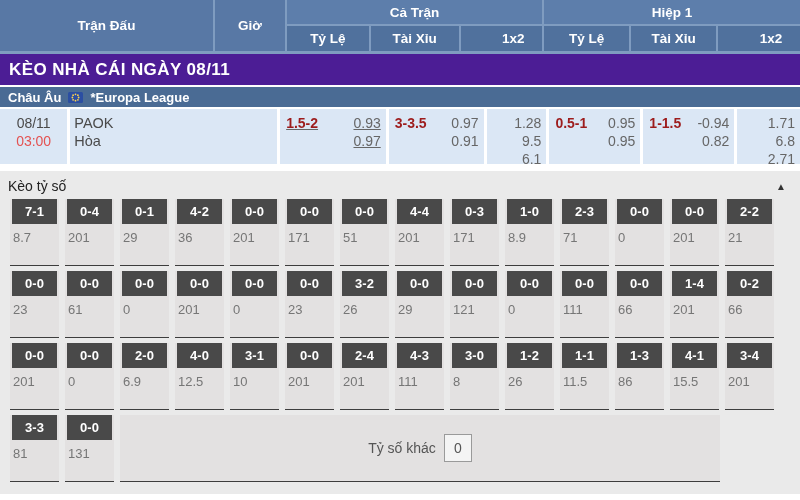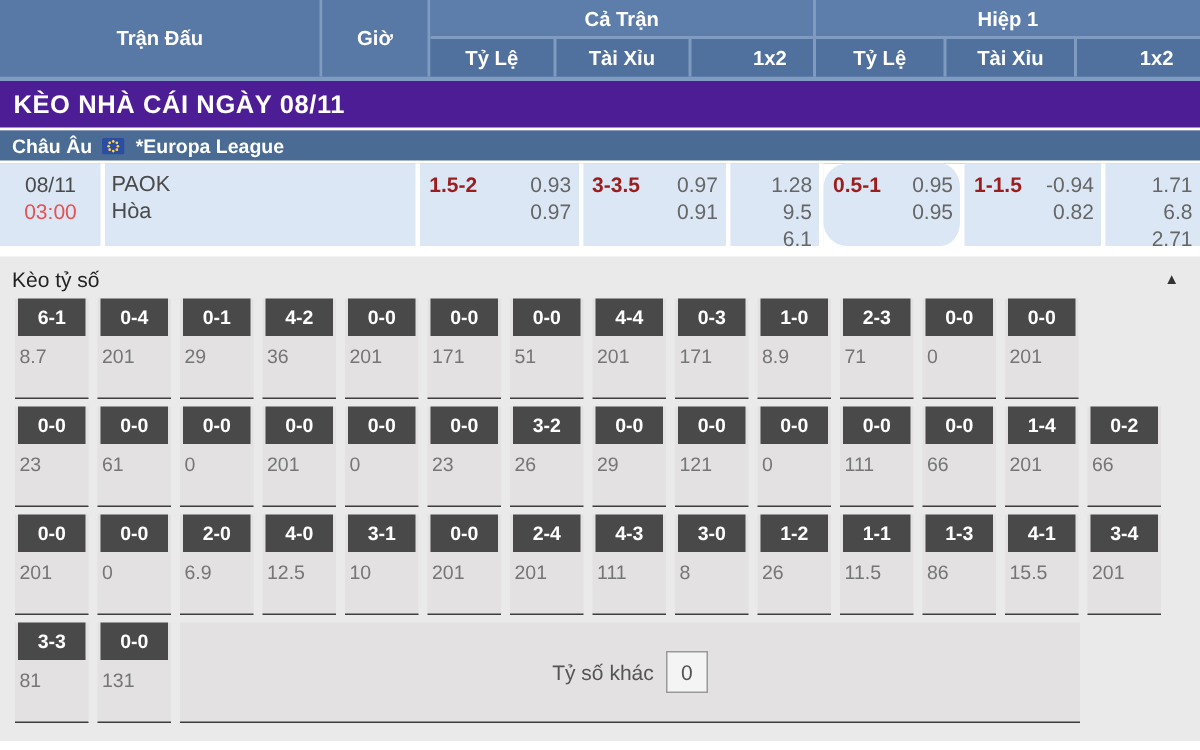--- a/index.html
+++ b/index.html
@@ -33,22 +33,22 @@
   .match-row { display:flex; width:800px; height:55px; margin-bottom:7px; }
   .m-cell { background:#dbe7f5; border-right:3px solid #fff; font-size:14px; color:#666; }
   .m-cell:last-child { border-right:none; }
   .mc-time { width:72px; text-align:center; padding-top:5px; line-height:18px; }
   .m-date { color:#4a4a4a; }
   .m-time { color:#e45252; }
   .mc-teams { width:215px; padding:5px 0 0 4px; line-height:18px; }
   .team { color:#4a4a4a; font-size:14.5px; }
   .team.home { color:#e45252; }
   .mc-odds { padding:5px 5px 0 6px; line-height:18px; }
-  .w-s1 { width:111px; } .w-s2 { width:100px; } .w-s3 { width:64px; }
-  .w-t1 { width:96px;border-radius:16px; } .w-t2 { width:96px; } .w-t3 { width:64px; }
+  .w-s1 { width:111px;text-decoration:underline; } .w-s2 { width:100px; } .w-s3 { width:64px; }
+  .w-t1 { width:96px; } .w-t2 { width:96px; } .w-t3 { width:64px; }
   .oline { display:flex; }
   .hcp { color:#9d1c1c; font-weight:bold; }
   .odd { margin-left:auto; color:#666; }
 
   
   .score-section { background:#eaeaea; height:323px; }
   .ss-head { height:28px; display:flex; align-items:center; padding:2px 14px 0 8px; }
   .ss-title { font-size:14px; color:#222; }
   .tri { margin-left:auto; font-size:10px; color:#333; cursor:pointer; }
   .ss-grid { padding-left:10px; }
@@ -180,21 +180,21 @@
 </div>
 
 <div class="score-section">
   <div class="ss-head">
     <span class="ss-title">Kèo tỷ số</span>
     <span class="tri">▲</span>
   </div>
   <div class="ss-grid">
     <div class="ss-row">
         <div class="ss-cell">
-          <div class="ss-box">6-1</div>
+          <div class="ss-box">7-1</div>
           <div class="ss-val">8.7</div>
         </div>
         <div class="ss-cell">
           <div class="ss-box">0-4</div>
           <div class="ss-val">201</div>
         </div>
         <div class="ss-cell">
           <div class="ss-box">0-1</div>
           <div class="ss-val">29</div>
         </div>
@@ -230,20 +230,24 @@
           <div class="ss-box">2-3</div>
           <div class="ss-val">71</div>
         </div>
         <div class="ss-cell">
           <div class="ss-box">0-0</div>
           <div class="ss-val">0</div>
         </div>
         <div class="ss-cell">
           <div class="ss-box">0-0</div>
           <div class="ss-val">201</div>
+        </div>
+        <div class="ss-cell">
+          <div class="ss-box">2-2</div>
+          <div class="ss-val">21</div>
         </div>
       </div>
     <div class="ss-row">
         <div class="ss-cell">
           <div class="ss-box">0-0</div>
           <div class="ss-val">23</div>
         </div>
         <div class="ss-cell">
           <div class="ss-box">0-0</div>
           <div class="ss-val">61</div>

